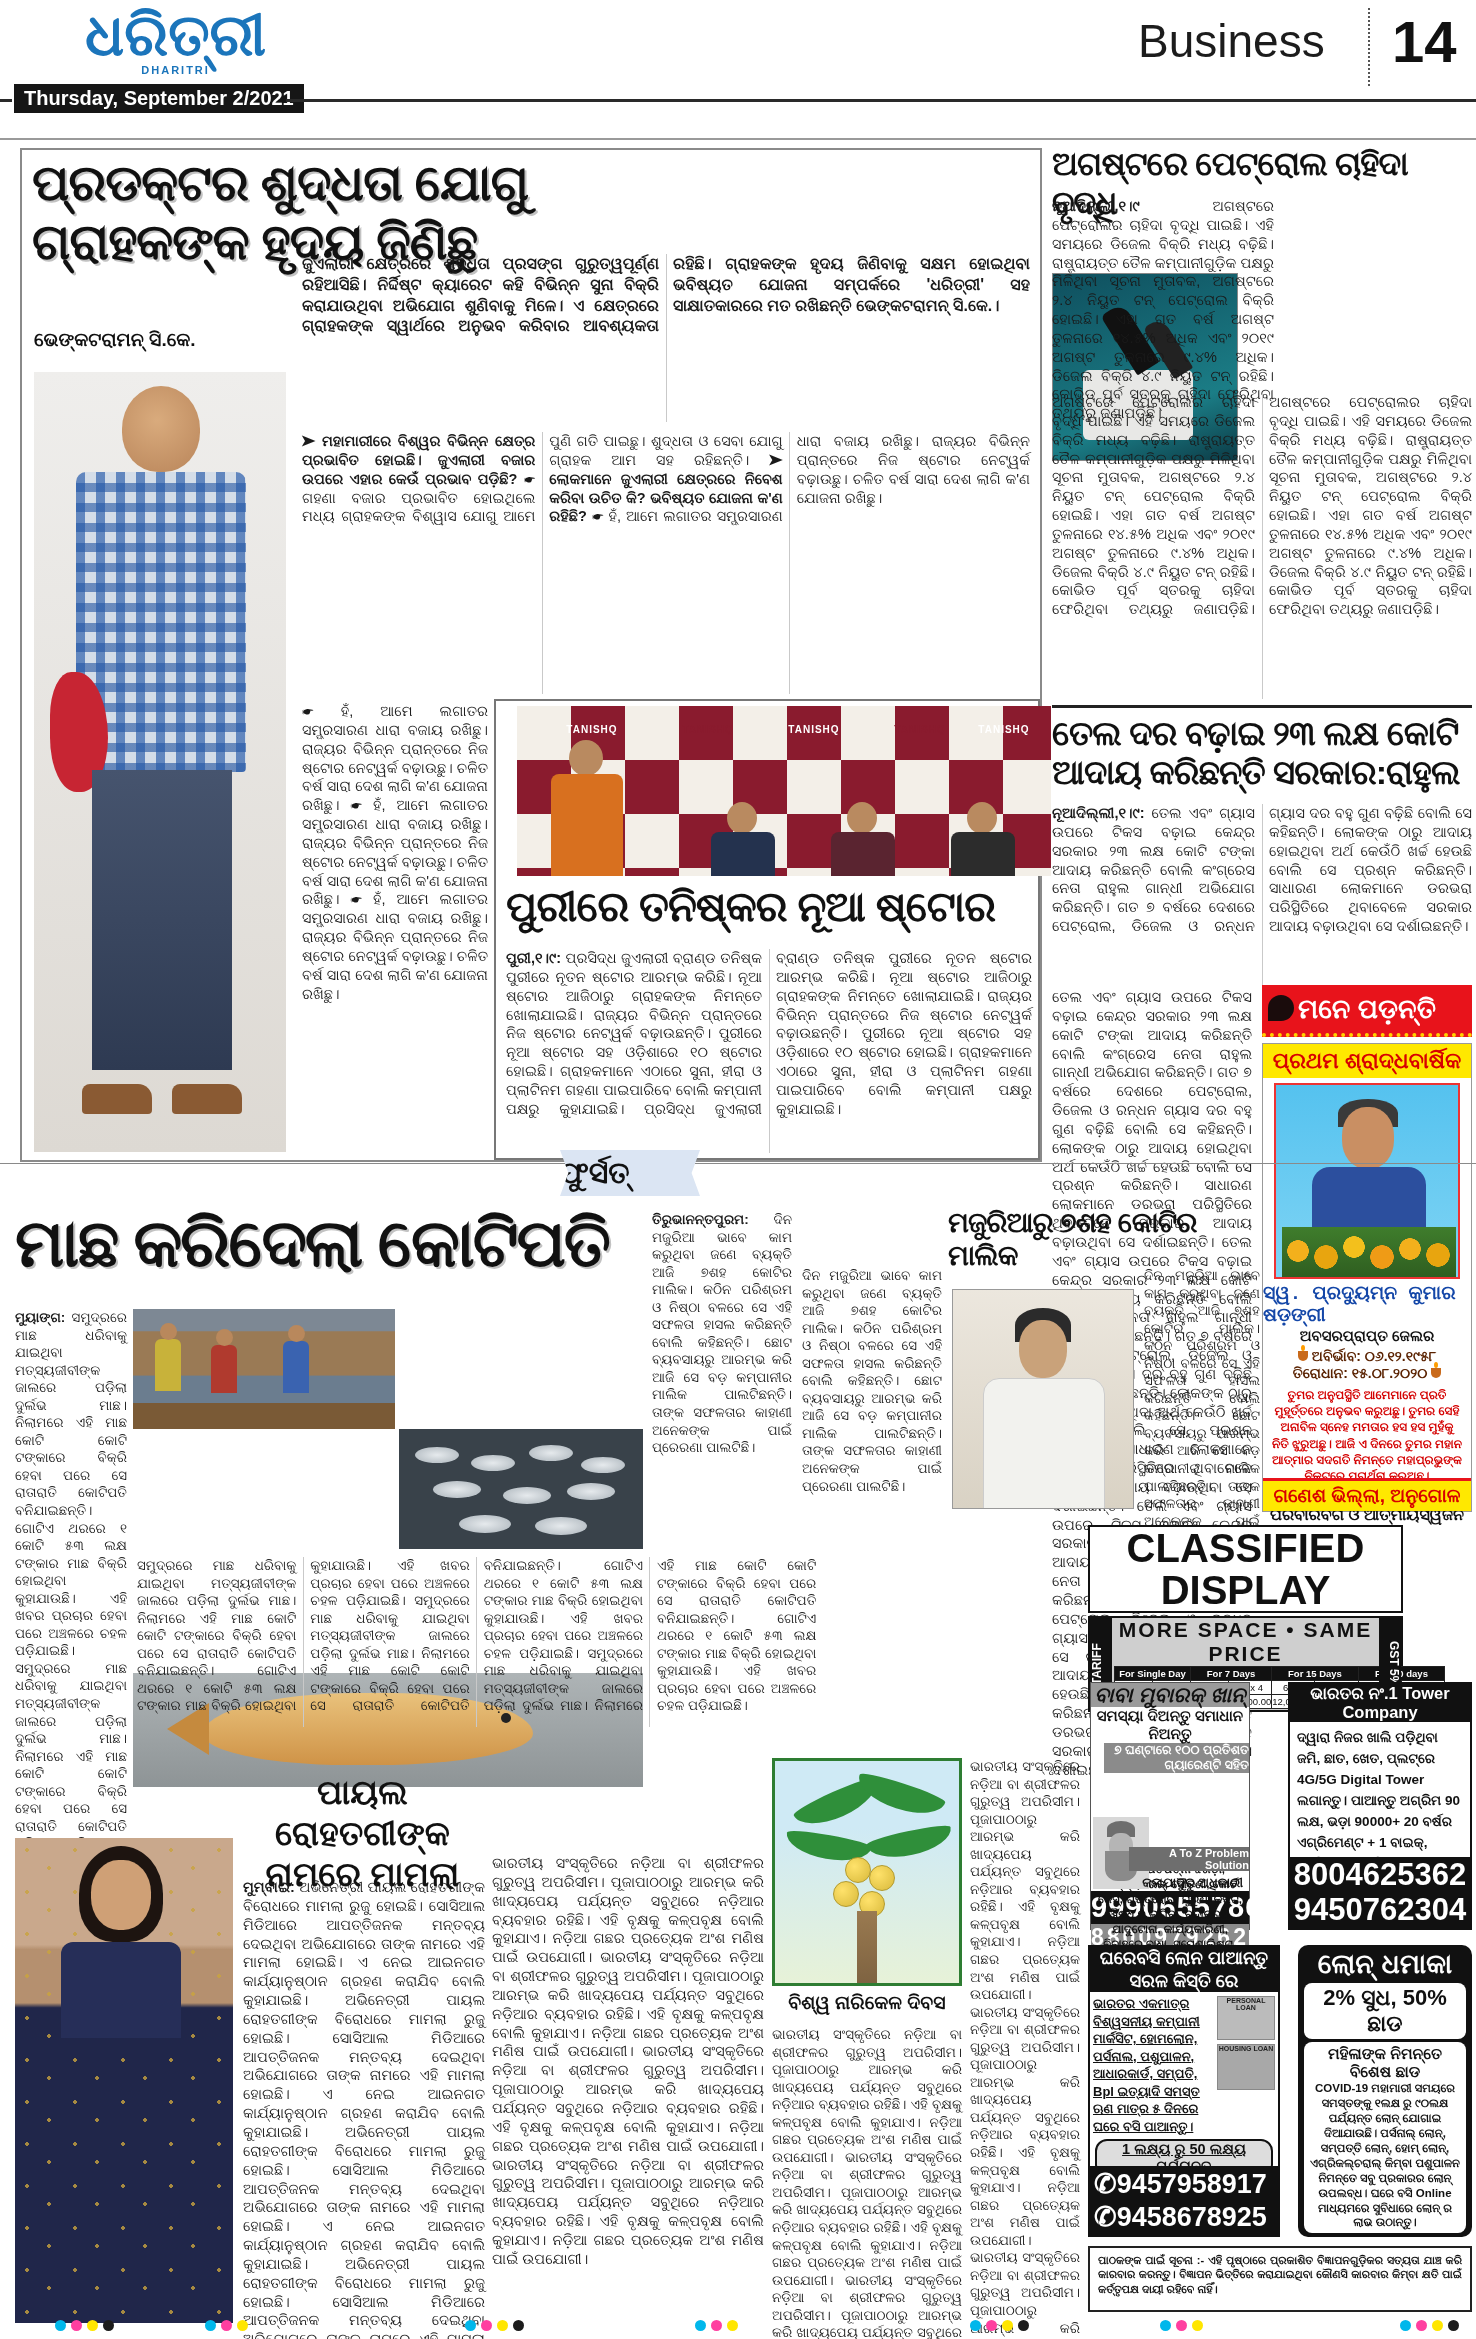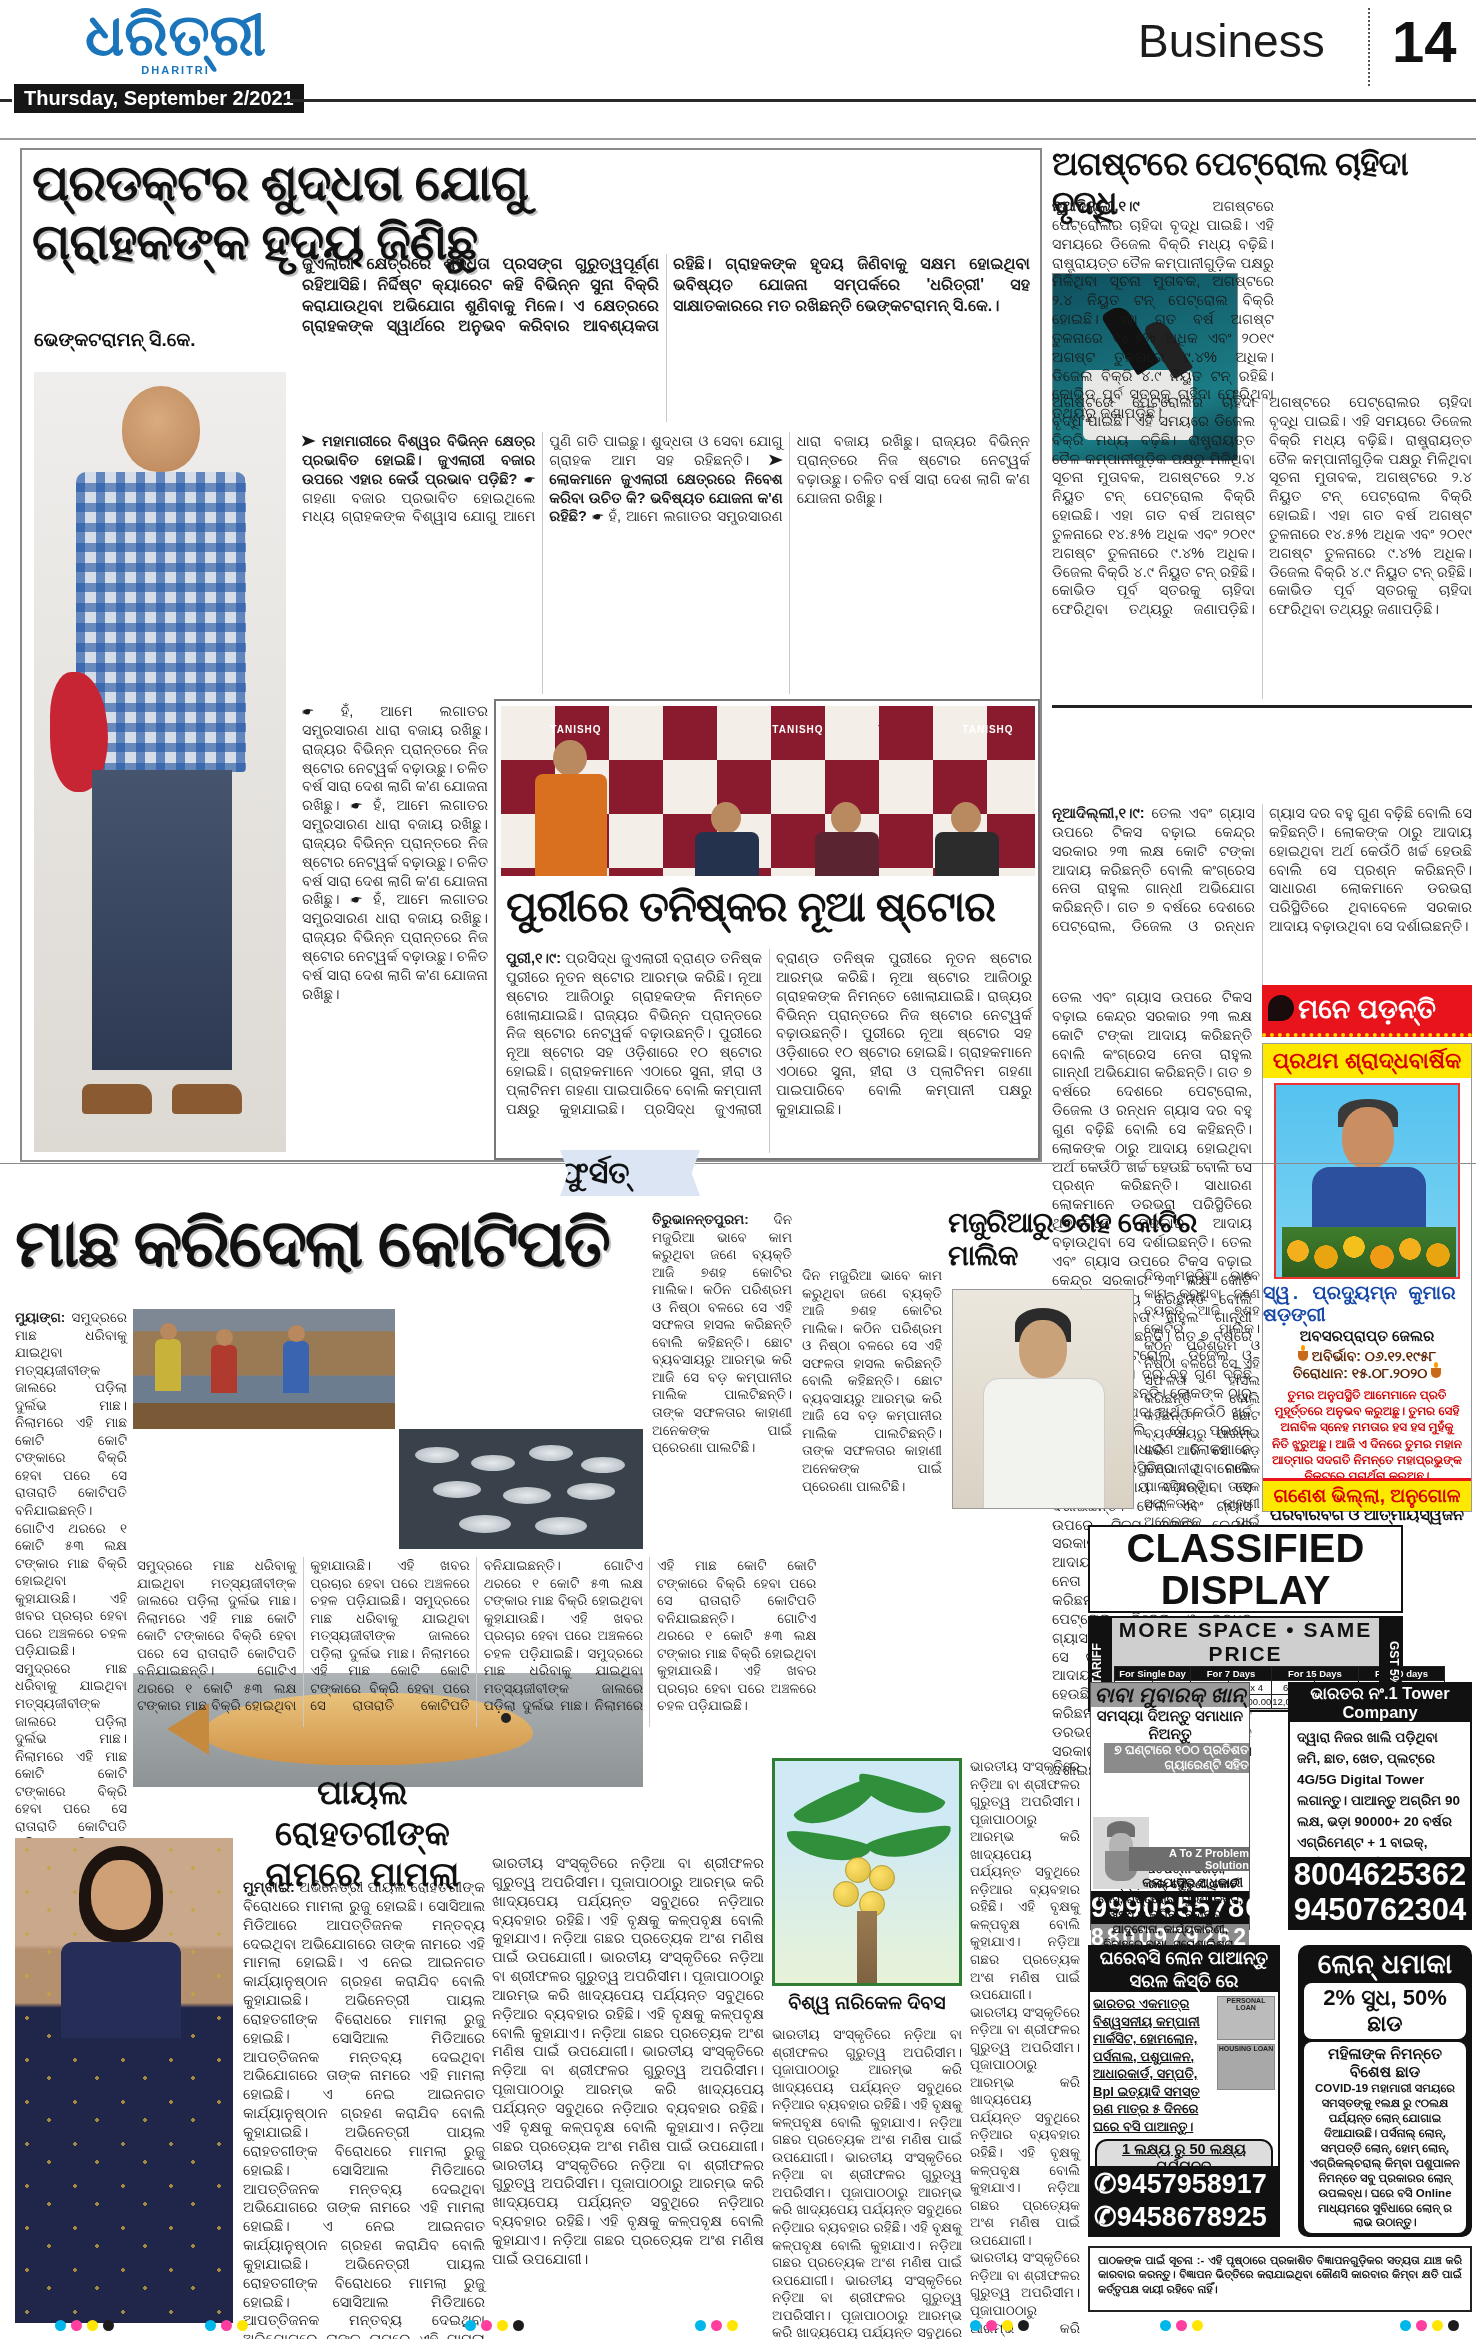--- a/index.html
+++ b/index.html
@@ -35,21 +35,21 @@
   .iv-wall { background:linear-gradient(#efeeec,#ddd9d3); width:100%; height:100%; }
   .iv-head { background:radial-gradient(circle at 45% 40%, #d9ab7d, #b9855a); border-radius:50% 50% 46% 46%; }
   .iv-shirt { background:
       repeating-linear-gradient(90deg, rgba(36,88,168,.65) 0 9px, rgba(0,0,0,0) 9px 20px),
       repeating-linear-gradient(0deg, rgba(36,88,168,.65) 0 9px, #d4dde8 9px 20px); border-radius:10px 10px 4px 4px; }
   .iv-jeans { background:linear-gradient(#46546e,#2e3a52); }
   .iv-shoe { background:#8a5a33; border-radius:8px 14px 4px 4px; }
   .iv-cloth { background:#c72533; border-radius:40% 60% 50% 50%; }
 
   
-  .tanishq-box { border:2px solid #777; background:#fff; }
+  .tanishq-box { border:2px solid #777; background:#fff;padding-left:16px; }
   .tq-photo { background:repeating-conic-gradient(#8a1b2e 0 25%, #f3efe8 0 50%); background-size:108px 108px; }
   .tq-logo { position:absolute; color:#fff; font-size:10px; font-weight:bold; letter-spacing:1px; text-align:center; }
   .tq-logo.dk { color:#8a1b2e; }
   .tq-person { position:absolute; border-radius:8px 8px 0 0; }
   .tq-head { position:absolute; border-radius:50%; background:#b98a60; }
   .tanishq-headline { font-size:42px; font-weight:bold; letter-spacing:-1px; }
 
   
   .subhead-1 { font-size:33px; font-weight:bold; letter-spacing:-1px; }
   .subhead-2 { font-size:34px; font-weight:bold; line-height:1.15; letter-spacing:-1px; }
@@ -220,20 +220,24 @@
       <div class="pp-nozzle" style="left:104px;top:44px;width:22px;height:60px;background:#222;"></div>
     </div>
     <div class="abs body-text" style="left:0;top:52px;width:222px;height:188px;">
       <span class="dateline">ନୂଆଦିଲ୍ଲୀ,୧।୯</span>
       <span>ଅଗଷ୍ଟରେ ପେଟ୍ରୋଲର ଚାହିଦା ବୃଦ୍ଧି ପାଇଛି। ଏହି ସମୟରେ ଡିଜେଲ ବିକ୍ରି ମଧ୍ୟ ବଢ଼ିଛି। ରାଷ୍ଟ୍ରାୟତ୍ତ ତୈଳ କମ୍ପାନୀଗୁଡ଼ିକ ପକ୍ଷରୁ ମିଳିଥିବା ସୂଚନା ମୁତାବକ, ଅଗଷ୍ଟରେ ୨.୪ ନିୟୁତ ଟନ୍ ପେଟ୍ରୋଲ ବିକ୍ରି ହୋଇଛି। ଏହା ଗତ ବର୍ଷ ଅଗଷ୍ଟ ତୁଳନାରେ ୧୪.୫% ଅଧିକ ଏବଂ ୨୦୧୯ ଅଗଷ୍ଟ ତୁଳନାରେ ୯.୪% ଅଧିକ। ଡିଜେଲ ବିକ୍ରି ୪.୯ ନିୟୁତ ଟନ୍ ରହିଛି। କୋଭିଡ ପୂର୍ବ ସ୍ତରକୁ ଚାହିଦା ଫେରିଥିବା ତଥ୍ୟରୁ ଜଣାପଡ଼ିଛି।</span>
     </div>
     <div class="abs body-text cols2" style="left:0;top:248px;width:420px;height:306px;">ଅଗଷ୍ଟରେ ପେଟ୍ରୋଲର ଚାହିଦା ବୃଦ୍ଧି ପାଇଛି। ଏହି ସମୟରେ ଡିଜେଲ ବିକ୍ରି ମଧ୍ୟ ବଢ଼ିଛି। ରାଷ୍ଟ୍ରାୟତ୍ତ ତୈଳ କମ୍ପାନୀଗୁଡ଼ିକ ପକ୍ଷରୁ ମିଳିଥିବା ସୂଚନା ମୁତାବକ, ଅଗଷ୍ଟରେ ୨.୪ ନିୟୁତ ଟନ୍ ପେଟ୍ରୋଲ ବିକ୍ରି ହୋଇଛି। ଏହା ଗତ ବର୍ଷ ଅଗଷ୍ଟ ତୁଳନାରେ ୧୪.୫% ଅଧିକ ଏବଂ ୨୦୧୯ ଅଗଷ୍ଟ ତୁଳନାରେ ୯.୪% ଅଧିକ। ଡିଜେଲ ବିକ୍ରି ୪.୯ ନିୟୁତ ଟନ୍ ରହିଛି। କୋଭିଡ ପୂର୍ବ ସ୍ତରକୁ ଚାହିଦା ଫେରିଥିବା ତଥ୍ୟରୁ ଜଣାପଡ଼ିଛି। ଅଗଷ୍ଟରେ ପେଟ୍ରୋଲର ଚାହିଦା ବୃଦ୍ଧି ପାଇଛି। ଏହି ସମୟରେ ଡିଜେଲ ବିକ୍ରି ମଧ୍ୟ ବଢ଼ିଛି। ରାଷ୍ଟ୍ରାୟତ୍ତ ତୈଳ କମ୍ପାନୀଗୁଡ଼ିକ ପକ୍ଷରୁ ମିଳିଥିବା ସୂଚନା ମୁତାବକ, ଅଗଷ୍ଟରେ ୨.୪ ନିୟୁତ ଟନ୍ ପେଟ୍ରୋଲ ବିକ୍ରି ହୋଇଛି। ଏହା ଗତ ବର୍ଷ ଅଗଷ୍ଟ ତୁଳନାରେ ୧୪.୫% ଅଧିକ ଏବଂ ୨୦୧୯ ଅଗଷ୍ଟ ତୁଳନାରେ ୯.୪% ଅଧିକ। ଡିଜେଲ ବିକ୍ରି ୪.୯ ନିୟୁତ ଟନ୍ ରହିଛି। କୋଭିଡ ପୂର୍ବ ସ୍ତରକୁ ଚାହିଦା ଫେରିଥିବା ତଥ୍ୟରୁ ଜଣାପଡ଼ିଛି।</div>
   </div>
 
   <div class="abs" style="left:1052px;top:705px;width:420px;height:280px;border-top:3px solid #222;">
+    <div class="subhead-2" style="padding-top:6px;">
+      <span>ତେଲ ଦର ବଢ଼ାଇ ୨୩ ଲକ୍ଷ କୋଟି</span><br>
+      <span>ଆଦାୟ କରିଛନ୍ତି ସରକାର:ରାହୁଲ</span>
+    </div>
     <div class="abs body-text cols2" style="left:0;top:96px;width:420px;height:182px;">
       <span class="dateline">ନୂଆଦିଲ୍ଲୀ,୧।୯:</span>
       <span>ତେଲ ଏବଂ ଗ୍ୟାସ ଉପରେ ଟିକସ ବଢ଼ାଇ କେନ୍ଦ୍ର ସରକାର ୨୩ ଲକ୍ଷ କୋଟି ଟଙ୍କା ଆଦାୟ କରିଛନ୍ତି ବୋଲି କଂଗ୍ରେସ ନେତା ରାହୁଲ ଗାନ୍ଧୀ ଅଭିଯୋଗ କରିଛନ୍ତି। ଗତ ୭ ବର୍ଷରେ ଦେଶରେ ପେଟ୍ରୋଲ, ଡିଜେଲ ଓ ରନ୍ଧନ ଗ୍ୟାସ ଦର ବହୁ ଗୁଣ ବଢ଼ିଛି ବୋଲି ସେ କହିଛନ୍ତି। ଲୋକଙ୍କ ଠାରୁ ଆଦାୟ ହୋଇଥିବା ଅର୍ଥ କେଉଁଠି ଖର୍ଚ୍ଚ ହେଉଛି ବୋଲି ସେ ପ୍ରଶ୍ନ କରିଛନ୍ତି। ସାଧାରଣ ଲୋକମାନେ ଡରଭରା ପରିସ୍ଥିତିରେ ଥିବାବେଳେ ସରକାର ଆଦାୟ ବଢ଼ାଉଥିବା ସେ ଦର୍ଶାଇଛନ୍ତି।</span>
     </div>
   </div>
   <div class="abs body-text" style="left:1052px;top:988px;width:200px;height:524px;">ତେଲ ଏବଂ ଗ୍ୟାସ ଉପରେ ଟିକସ ବଢ଼ାଇ କେନ୍ଦ୍ର ସରକାର ୨୩ ଲକ୍ଷ କୋଟି ଟଙ୍କା ଆଦାୟ କରିଛନ୍ତି ବୋଲି କଂଗ୍ରେସ ନେତା ରାହୁଲ ଗାନ୍ଧୀ ଅଭିଯୋଗ କରିଛନ୍ତି। ଗତ ୭ ବର୍ଷରେ ଦେଶରେ ପେଟ୍ରୋଲ, ଡିଜେଲ ଓ ରନ୍ଧନ ଗ୍ୟାସ ଦର ବହୁ ଗୁଣ ବଢ଼ିଛି ବୋଲି ସେ କହିଛନ୍ତି। ଲୋକଙ୍କ ଠାରୁ ଆଦାୟ ହୋଇଥିବା ଅର୍ଥ କେଉଁଠି ଖର୍ଚ୍ଚ ହେଉଛି ବୋଲି ସେ ପ୍ରଶ୍ନ କରିଛନ୍ତି। ସାଧାରଣ ଲୋକମାନେ ଡରଭରା ପରିସ୍ଥିତିରେ ଥିବାବେଳେ ସରକାର ଆଦାୟ ବଢ଼ାଉଥିବା ସେ ଦର୍ଶାଇଛନ୍ତି। ତେଲ ଏବଂ ଗ୍ୟାସ ଉପରେ ଟିକସ ବଢ଼ାଇ କେନ୍ଦ୍ର ସରକାର ୨୩ ଲକ୍ଷ କୋଟି ଟଙ୍କା ଆଦାୟ କରିଛନ୍ତି ବୋଲି କଂଗ୍ରେସ ନେତା ରାହୁଲ ଗାନ୍ଧୀ ଅଭିଯୋଗ କରିଛନ୍ତି। ଗତ ୭ ବର୍ଷରେ ଦେଶରେ ପେଟ୍ରୋଲ, ଡିଜେଲ ଓ ରନ୍ଧନ ଗ୍ୟାସ ଦର ବହୁ ଗୁଣ ବଢ଼ିଛି ବୋଲି ସେ କହିଛନ୍ତି। ଲୋକଙ୍କ ଠାରୁ ଆଦାୟ ହୋଇଥିବା ଅର୍ଥ କେଉଁଠି ଖର୍ଚ୍ଚ ହେଉଛି ବୋଲି ସେ ପ୍ରଶ୍ନ କରିଛନ୍ତି। ସାଧାରଣ ଲୋକମାନେ ଡରଭରା ପରିସ୍ଥିତିରେ ଥିବାବେଳେ ସରକାର ଆଦାୟ ବଢ଼ାଉଥିବା ସେ ଦର୍ଶାଇଛନ୍ତି। ତେଲ ଏବଂ ଗ୍ୟାସ ଉପରେ ଟିକସ ବଢ଼ାଇ କେନ୍ଦ୍ର ସରକାର ୨୩ ଲକ୍ଷ କୋଟି ଟଙ୍କା ଆଦାୟ କରିଛନ୍ତି ବୋଲି କଂଗ୍ରେସ ନେତା ରାହୁଲ ଗାନ୍ଧୀ ଅଭିଯୋଗ କରିଛନ୍ତି। ଗତ ୭ ବର୍ଷରେ ଦେଶରେ ପେଟ୍ରୋଲ, ଡିଜେଲ ଓ ରନ୍ଧନ ଗ୍ୟାସ ଦର ବହୁ ଗୁଣ ବଢ଼ିଛି ବୋଲି ସେ କହିଛନ୍ତି। ଲୋକଙ୍କ ଠାରୁ ଆଦାୟ ହୋଇଥିବା ଅର୍ଥ କେଉଁଠି ଖର୍ଚ୍ଚ ହେଉଛି ବୋଲି ସେ ପ୍ରଶ୍ନ କରିଛନ୍ତି। ସାଧାରଣ ଲୋକମାନେ ଡରଭରା ପରିସ୍ଥିତିରେ ଥିବାବେଳେ ସରକାର ଆଦାୟ ବଢ଼ାଉଥିବା ସେ ଦର୍ଶାଇଛନ୍ତି।</div>
 
   <div class="abs" style="left:1262px;top:985px;width:210px;height:527px;">
     <div class="mem-banner" style="position:relative;height:52px;line-height:48px;">
       <span class="abs" style="left:6px;top:10px;width:26px;height:26px;background:#1a0c0c;border-radius:50% 50% 50% 0;"></span>

